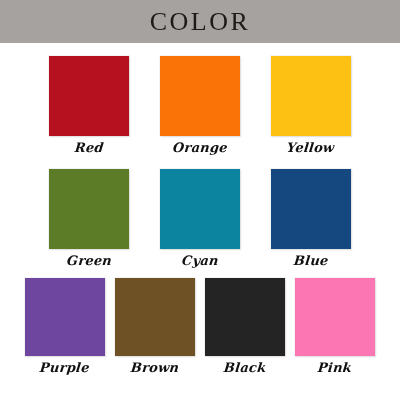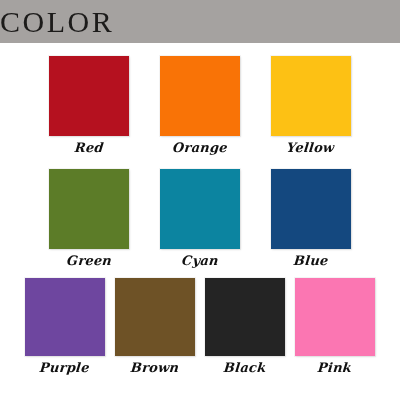--- a/index.html
+++ b/index.html
@@ -31,23 +31,23 @@
     width: 400px;
     height: 43px;
     background: #a5a2a0;
     box-sizing: border-box;
   }
   .header-title {
     position: absolute;
     left: 0;
     right: 0;
     top: 5px;
-    text-align: left;
+    text-align: center;
     font-family: "Liberation Serif", "DejaVu Serif", serif;
-    font-size: 30px;
+    font-size: 26px;
     line-height: 34px;
     letter-spacing: 2.5px;
     color: #1c1b1a;
     white-space: nowrap;
   }
 
   
   .rows {
     position: absolute;
     top: 43px;

